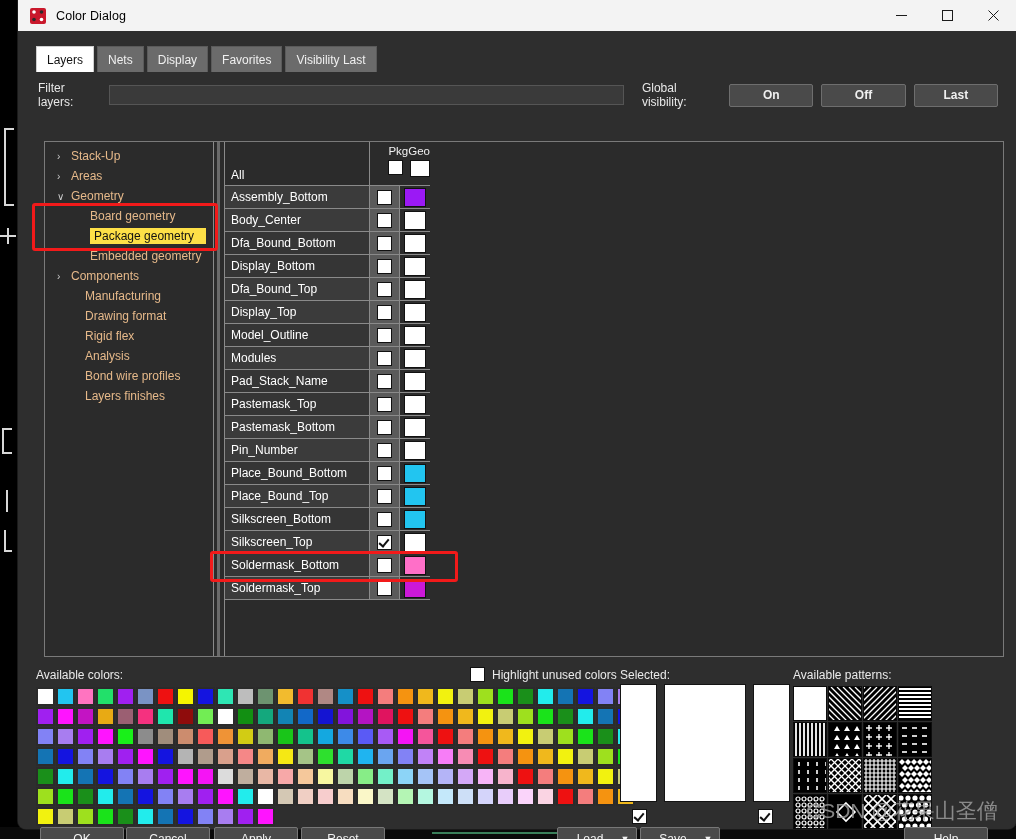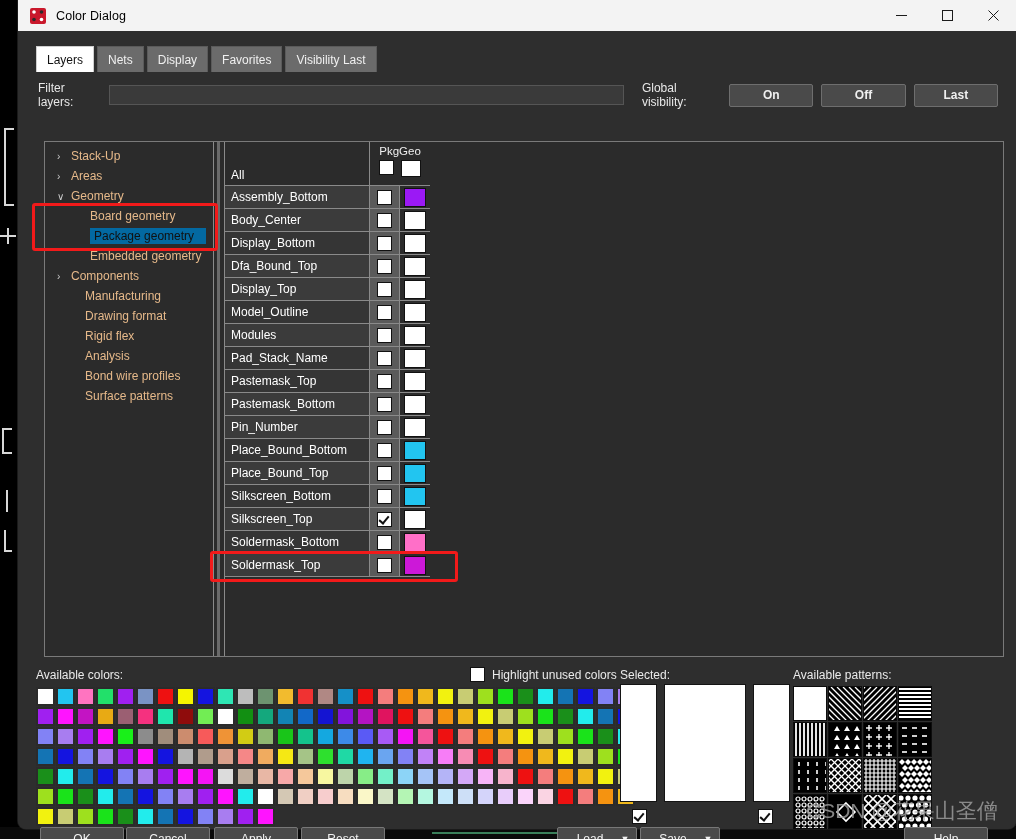--- a/index.html
+++ b/index.html
@@ -125,21 +125,21 @@
     white-space: nowrap;
   }
   .tree-item .twisty {
     width: 14px; color: #cccccc; font-size: 10px; flex: none;
   }
   .tree-item .tlabel { color: #e6b98a; }
   .tree-item.lvl2 { padding-left: 45px; }
   .tree-item.lvl1 { padding-left: 12px; }
   .tree-item.nochild { padding-left: 26px; }
   .tree-item.selected .tlabel {
-    background: #0369a1; color: #111111;
+    background: #fde047; color: #111111;
     padding: 1px 12px 1px 4px;
   }
   .splitter {
     width: 10px; height: 100%;
     background: #2b2b2b;
     border-left: 1px solid #8a8a8a;
     border-right: 1px solid #8a8a8a;
     position: relative;
   }
   .splitter::after {
@@ -161,21 +161,21 @@
   .lt-head .hcolname {
     width: 145px; height: 44px; border-bottom: 1px solid #8a8a8a;
     border-right: 1px solid #8a8a8a;
     box-sizing: border-box;
     display: flex; align-items: flex-end; padding-bottom: 2px; padding-left: 6px;
     color: #f0f0f0; font-size: 12px;
   }
   .lt-head .hcolchk {
     width: 60px; height: 44px;
     box-sizing: border-box;
-    display: flex; flex-direction: column; align-items: center;
+    display: flex; flex-direction: column; align-items: flex-end;
     border-bottom: 1px solid #8a8a8a;
   }
   .hcolchk .htitle { font-size: 11.5px; color: #f0f0f0; margin-top: 3px; }
   .hcolchk .hboxes { display: flex; gap: 7px; margin-top: 3px; }
 
   .lt-row {
     position: relative;
     width: 205px; height: 23px;
     display: flex; align-items: center;
     box-sizing: border-box;
@@ -430,21 +430,21 @@
             <div class="tree-item nochild">
               <span class="twisty"></span>
               <span class="tlabel">Analysis</span>
             </div>
             <div class="tree-item nochild">
               <span class="twisty"></span>
               <span class="tlabel">Bond wire profiles</span>
             </div>
             <div class="tree-item nochild">
               <span class="twisty"></span>
-              <span class="tlabel">Surface patterns</span>
+              <span class="tlabel">Layers finishes</span>
             </div>
           </div>
         <div class="splitter"></div>
         <div class="layertable">
           <div class="lt-head">
             <div class="hcolname"></div>
             <div class="hcolchk">
               <div class="htitle">PkgGeo</div>
               <div class="hboxes">
                 <div class="chk"></div>
@@ -457,20 +457,29 @@
                 <div class="lt-name">Assembly_Bottom</div>
                 <div class="lt-chkcell">
                   <div class="chk"></div>
                 </div>
                 <div class="lt-swatchcell">
                   <div class="swatch" style="background: rgb(155, 25, 245);"></div>
                 </div>
               </div>
               <div class="lt-row">
                 <div class="lt-name">Body_Center</div>
+                <div class="lt-chkcell">
+                  <div class="chk"></div>
+                </div>
+                <div class="lt-swatchcell">
+                  <div class="swatch" style="background: rgb(255, 255, 255);"></div>
+                </div>
+              </div>
+              <div class="lt-row alt">
+                <div class="lt-name">Dfa_Bound_Bottom</div>
                 <div class="lt-chkcell">
                   <div class="chk"></div>
                 </div>
                 <div class="lt-swatchcell">
                   <div class="swatch" style="background: rgb(255, 255, 255);"></div>
                 </div>
               </div>
               <div class="lt-row alt">
                 <div class="lt-name">Display_Bottom</div>
                 <div class="lt-chkcell">

